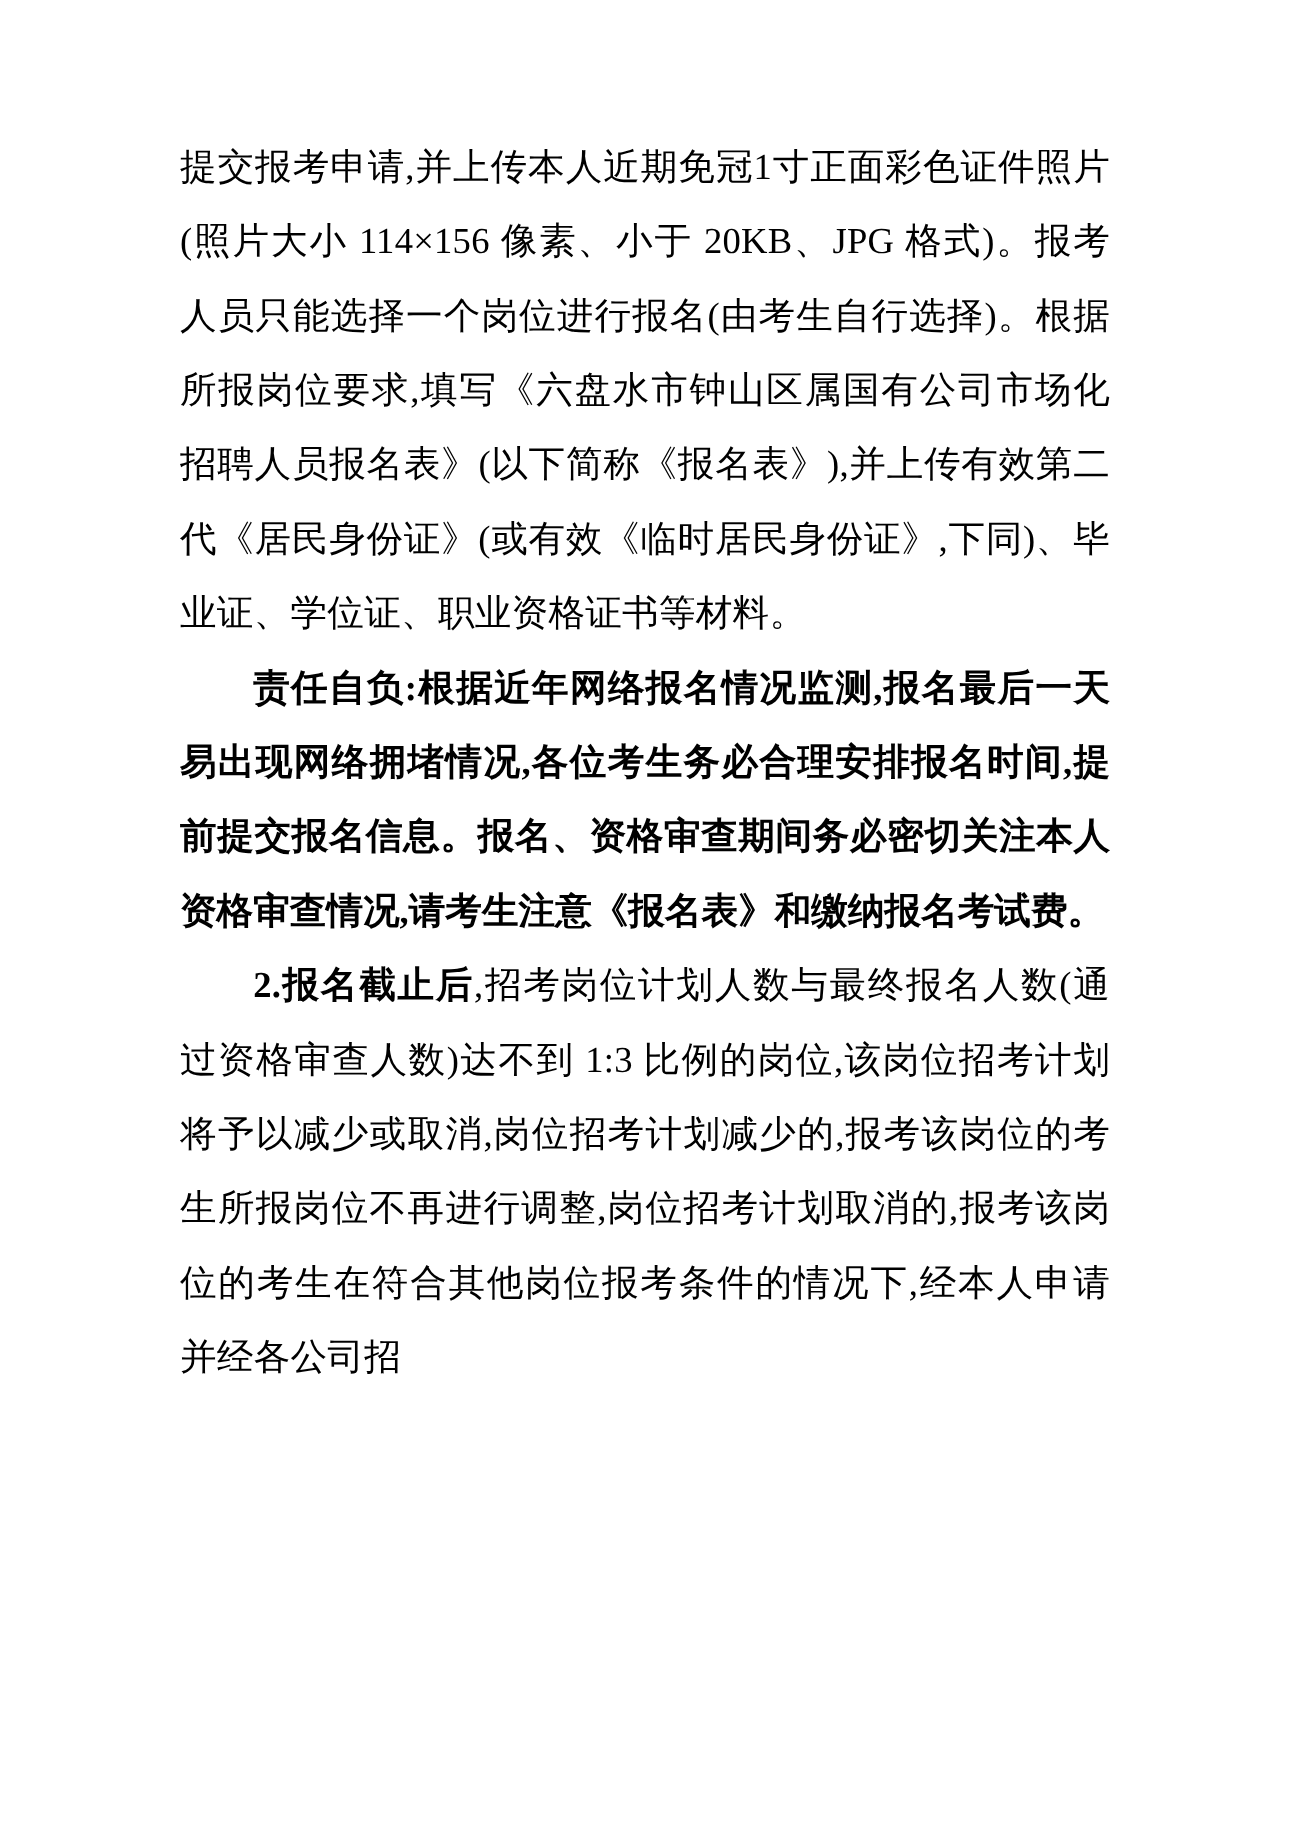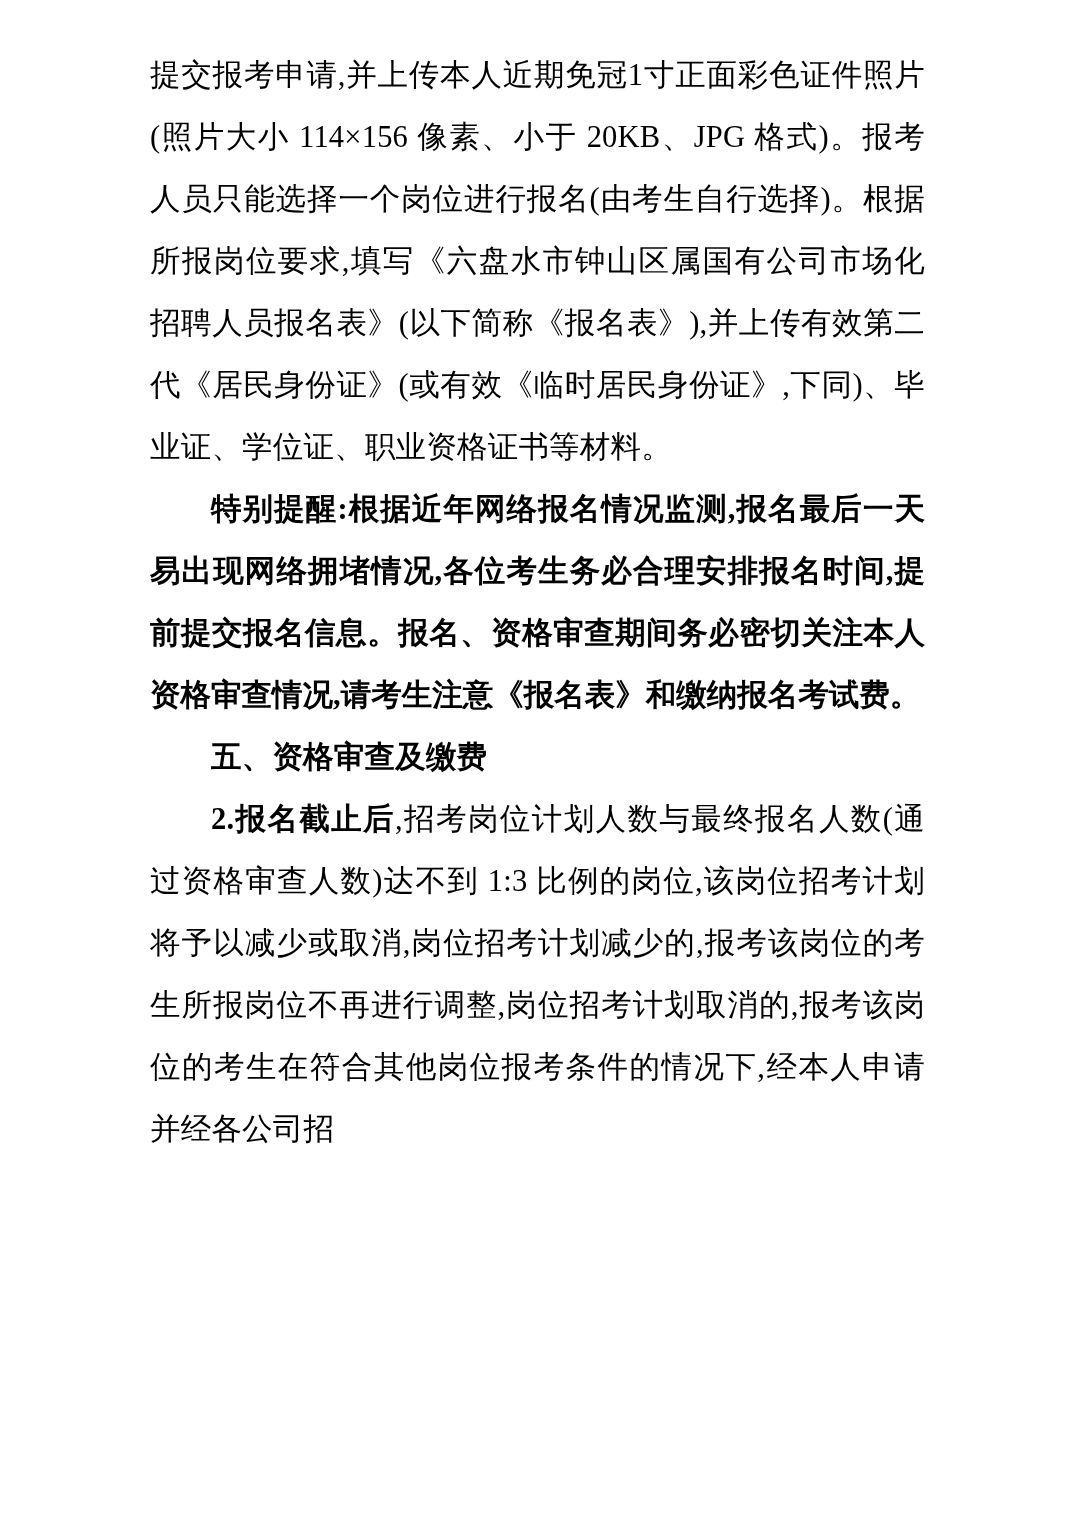--- a/index.html
+++ b/index.html
@@ -12,21 +12,21 @@
     height: 1520px;
     font-family: "Liberation Serif", "DejaVu Serif", serif;
     color: #000000;
     overflow: hidden;
   }
   .page {
     position: relative;
     width: 954px;
     height: 1520px;
     box-sizing: border-box;
-    padding: 44px 150px 0 150px;
+    padding: 108px 150px 0 150px;
   }
   .doc-body {
     width: 775px;
   }
   p {
     margin: 0;
     font-size: 30.5px;
     line-height: 62px;
     text-align: justify;
     text-justify: inter-ideograph;
@@ -47,21 +47,20 @@
   }
 </style>
 </head>
 <body>
 
 <div class="page">
   <div class="doc-body">
 
     <p class="body-para">提交报考申请,并上传本人近期免冠1寸正面彩色证件照片(照片大小 114×156 像素、小于 20KB、JPG 格式)。报考人员只能选择一个岗位进行报名(由考生自行选择)。根据所报岗位要求,填写《六盘水市钟山区属国有公司市场化招聘人员报名表》(以下简称《报名表》),并上传有效第二代《居民身份证》(或有效《临时居民身份证》,下同)、毕业证、学位证、职业资格证书等材料。</p>
 
-    <p class="indent bold-para"><span>特别提醒:</span><span>根据近年网络报名情况监测,报名最后一天易出现网络拥堵情况,各位考生务必合理安排报名时间,提前提交报名信息。报名、资格审查期间务必密切关注本人资格审查情况,请考生注意《报名表》和缴纳报名考试费。</span></p>
+    <p class="indent bold-para"><span>责任自负:</span><span>根据近年网络报名情况监测,报名最后一天易出现网络拥堵情况,各位考生务必合理安排报名时间,提前提交报名信息。报名、资格审查期间务必密切关注本人资格审查情况,请考生注意《报名表》和缴纳报名考试费。</span></p>
 
-    <p class="indent heading">五、资格审查及缴费</p>
 
 
     <p class="indent"><span class="bold">2.报名截止后</span><span>,招考岗位计划人数与最终报名人数(通过资格审查人数)达不到 1:3 比例的岗位,该岗位招考计划将予以减少或取消,岗位招考计划减少的,报考该岗位的考生所报岗位不再进行调整,岗位招考计划取消的,报考该岗位的考生在符合其他岗位报考条件的情况下,经本人申请并经各公司招</span></p>
 
   </div>
 </div>
 
 </body></html>

